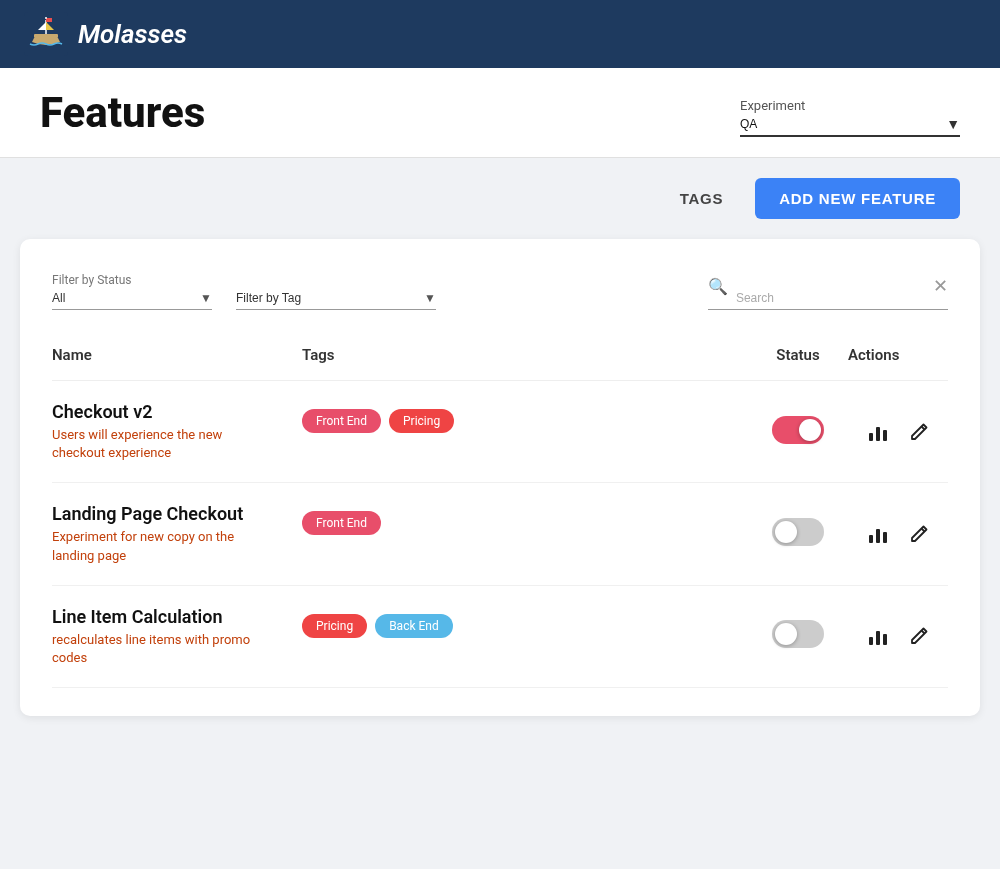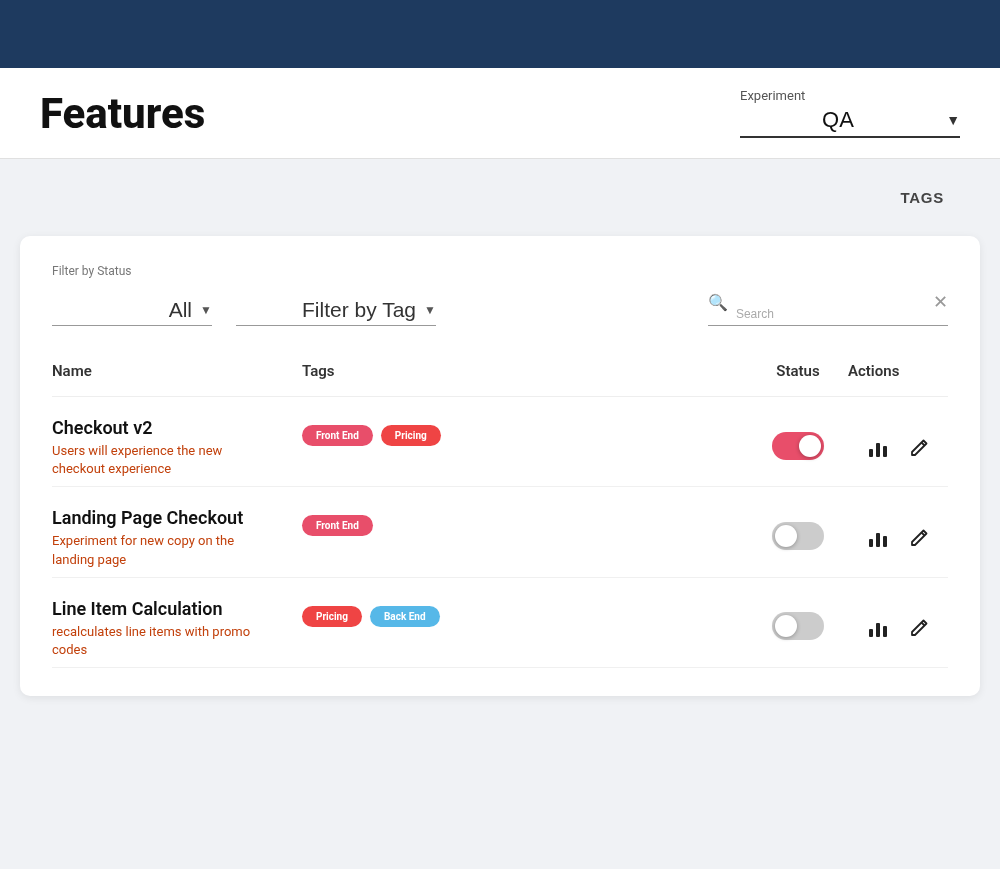--- a/index.html
+++ b/index.html
@@ -81,27 +81,26 @@
       position: relative;
       display: flex;
       align-items: center;
       border-bottom: 2px solid #333;
       padding-bottom: 4px;
     }
     .env-select {
       appearance: none;
       background: transparent;
       border: none;
-      font-size: 22px;
+      font-size: 12px;
       font-weight: 500;
       color: #111;
       width: 100%;
       cursor: pointer;
       padding-right: 24px;
-      text-align: center;
     }
     .env-chevron {
       position: absolute;
       right: 0;
       font-size: 14px;
       color: #333;
       pointer-events: none;
     }
 
     
@@ -148,44 +147,43 @@
     
     .filters-row {
       display: flex;
       align-items: flex-end;
       gap: 24px;
       margin-bottom: 28px;
     }
     .filter-group {
       display: flex;
       flex-direction: column;
-      gap: 20px;
+      gap: 4px;
     }
     .filter-label {
       font-size: 12px;
       color: #777;
     }
     .filter-select-wrapper {
       position: relative;
       display: flex;
       align-items: center;
       border-bottom: 1.5px solid #999;
       padding-bottom: 4px;
       min-width: 160px;
     }
     .filter-select {
       appearance: none;
       background: transparent;
       border: none;
-      font-size: 21px;
+      font-size: 12px;
       color: #333;
       width: 100%;
       cursor: pointer;
       padding-right: 20px;
-      text-align: right;
     }
     .filter-chevron {
       position: absolute;
       right: 0;
       font-size: 12px;
       color: #555;
       pointer-events: none;
     }
 
     .search-wrapper {
@@ -227,21 +225,21 @@
       text-align: left;
       font-size: 15px;
       font-weight: 600;
       color: #333;
       padding: 8px 0 16px 0;
       border-bottom: 1px solid #eee;
     }
     .features-table th.col-status { text-align: center; width: 100px; }
     .features-table th.col-actions { text-align: left; width: 100px; }
     .features-table td {
-      padding: 20px 0 8px 0;
+      padding: 20px 0 20px 0;
       vertical-align: top;
       border-bottom: 1px solid #f0f0f0;
     }
     .features-table td.col-status { text-align: center; vertical-align: middle; }
     .features-table td.col-actions { text-align: center; vertical-align: middle; }
 
     .feature-name {
       font-size: 18px;
       font-weight: 600;
       color: #111;
@@ -258,22 +256,22 @@
     .tags-cell {
       display: flex;
       flex-wrap: wrap;
       gap: 8px;
       padding-top: 8px;
       align-items: center;
     }
     .tag {
       border-radius: 20px;
       padding: 5px 14px;
-      font-size: 10px;
-      font-weight: 700;
+      font-size: 12px;
+      font-weight: 400;
       color: white;
     }
     .tag-frontend { background: #e84e6a; }
     .tag-pricing { background: #ef4444; }
     .tag-backend { background: #56b8e8; color: white; }
 
     
     .toggle-container {
       display: inline-flex;
       align-items: center;
@@ -322,40 +320,61 @@
       padding: 4px;
       display: flex;
       align-items: center;
       justify-content: center;
     }
   </style>
 </head>
 <body>
 
 <header class="header">
+  <div class="header-logo">
+    <svg class="logo-icon" viewBox="0 0 44 44" fill="none" xmlns="http://www.w3.org/2000/svg">
+      <rect width="44" height="44" rx="4" fill="#1e3a5f"></rect>
+
+      <path d="M8 30 Q22 36 36 30 L34 26 L10 26 Z" fill="#c8a96e"></path>
+
+      <rect x="10" y="22" width="24" height="4" rx="1" fill="#c8a96e"></rect>
+
+      <line x1="22" y1="8" x2="22" y2="22" stroke="white" stroke-width="1.5"></line>
+
+      <path d="M22 10 L30 18 L22 18 Z" fill="#e8c84a"></path>
+      <path d="M22 10 L14 18 L22 18 Z" fill="white"></path>
+
+      <rect x="22" y="6" width="6" height="4" fill="#e84e4e"></rect>
+      <circle cx="22" cy="6" r="1" fill="white"></circle>
+
+      <path d="M6 32 Q10 34 14 32 Q18 30 22 32 Q26 34 30 32 Q34 30 38 32" stroke="#56b8e8" stroke-width="1.5" fill="none"></path>
+    </svg>
+    <span class="header-logo-text">Molasses</span>
+  </div>
 </header>
 
 <div class="page-header">
   <h1 class="page-title">Features</h1>
   <div class="env-section">
     <label class="env-label">Experiment</label>
     <div class="env-select-wrapper">
       <select class="env-select">
         <option>QA</option>
         <option>Production</option>
         <option>Staging</option>
         <option>Development</option>
       </select>
       <span class="env-chevron">▼</span>
     </div>
   </div>
 </div>
 
 <div class="toolbar">
   <button class="tags-btn">TAGS</button>
+  <button class="add-feature-btn">ADD NEW FEATURE</button>
 </div>
 
 <div class="content-card">
 
   <div class="filters-row">
     <div class="filter-group">
       <label class="filter-label">Filter by Status</label>
       <div class="filter-select-wrapper">
         <select class="filter-select">
           <option>All</option>

